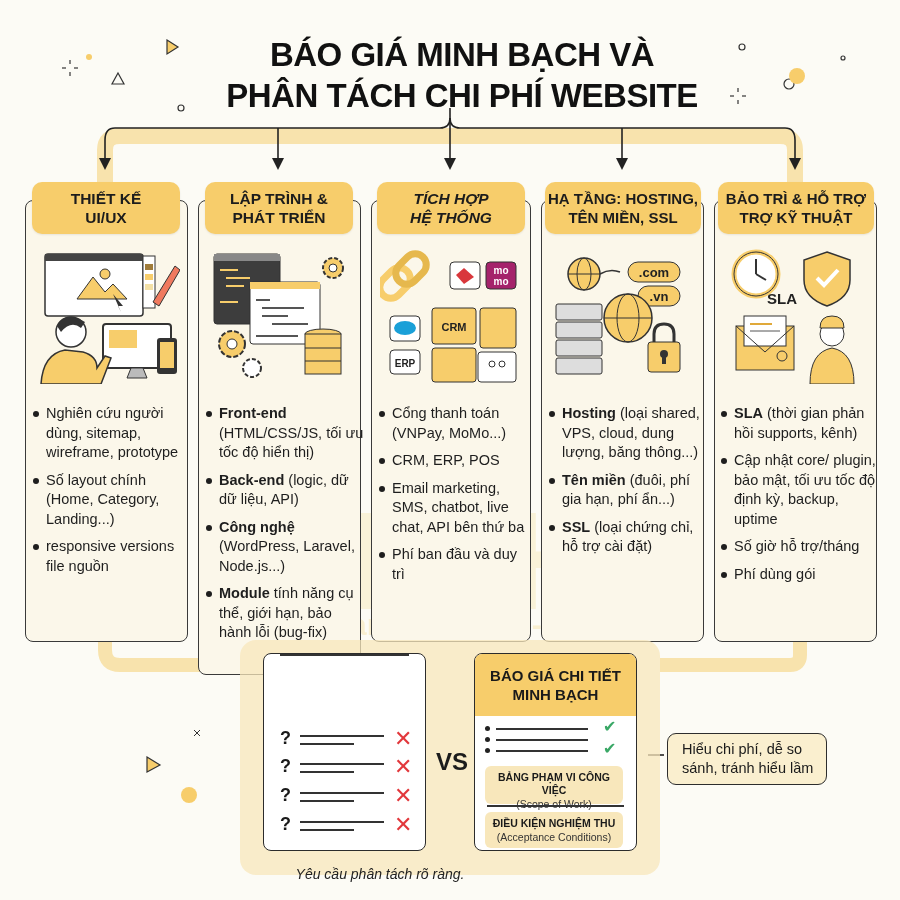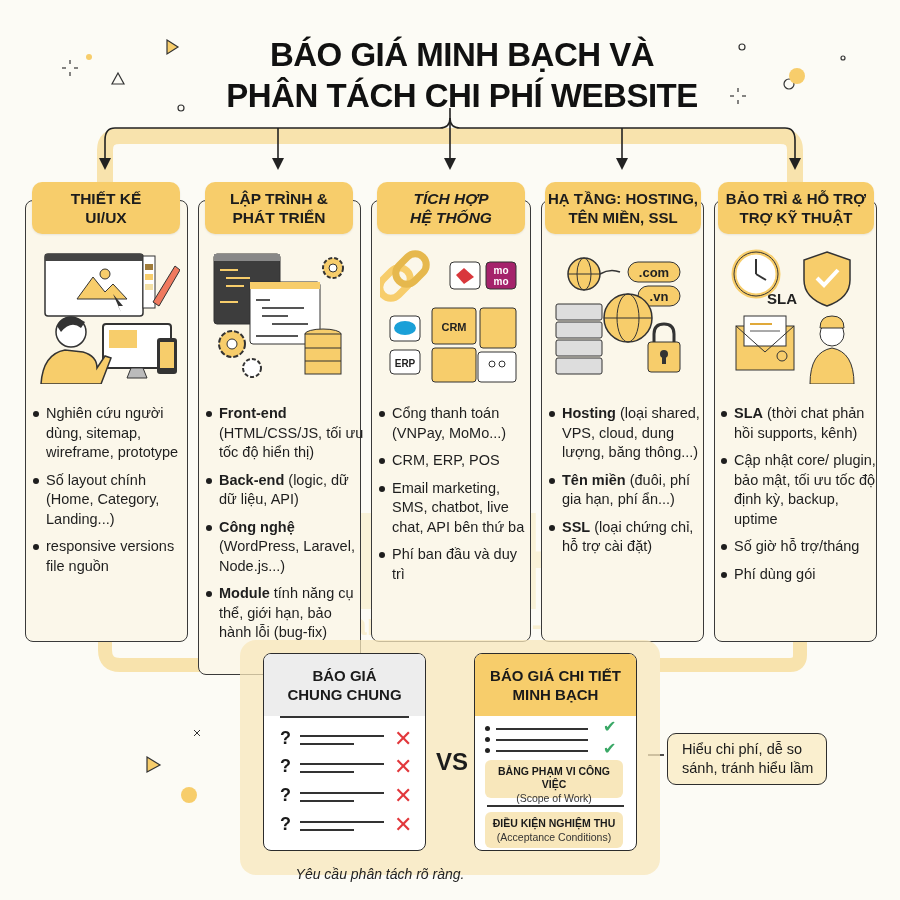--- a/index.html
+++ b/index.html
@@ -294,31 +294,29 @@
   <rect x="22" y="72" width="42" height="30" fill="#fff" stroke="#333"></rect>
   <line x1="28" y1="80" x2="50" y2="80" stroke="#e0a93a" stroke-width="2"></line>
     <line x1="28" y1="87" x2="58" y2="87" stroke="#555"></line>
   <path d="M14 82 L43 108 L72 82" fill="none" stroke="#333"></path>
   <circle cx="60" cy="112" r="5" fill="none" stroke="#333"></circle>
   <circle cx="110" cy="90" r="12" fill="#fff" stroke="#333"></circle>
   <path d="M98 84 Q98 72 110 72 Q122 72 122 84 Z" fill="#f7cd6b" stroke="#333"></path>
   <path d="M88 140 Q88 108 110 104 Q132 108 132 140 Z" fill="#f7cd6b" stroke="#333"></path>
 </svg>
 <ul class="col-list" style="left:720px;width:158px;">
-  <li><b>SLA</b><span> (thời chat phản hồi supports, kênh)</span></li>
+  <li><b>SLA</b><span> (thời gian phản hồi supports, kênh)</span></li>
   <li><b></b><span>Cập nhật core/ plugin, bảo mật, tối ưu tốc độ định kỳ, backup, uptime</span></li>
   <li><b></b><span>Số giờ hỗ trợ/tháng</span></li>
   <li><b></b><span>Phí dùng gói</span></li>
 </ul>
 
 <div class="bottom-band"></div>
 
 <div class="card" style="left:263px;top:653px;width:163px;height:198px;">
-  <div class="card-head gray">BÁO GIÁ
-CHUNG CHUNG</div>
   <div class="card-rule"></div>
   <div class="q-row" style="top:76px;">
     <span class="q-mark">?</span>
     <span class="q-line1"></span>
       <span class="q-line2"></span>
     <span class="x-mark">✕</span>
   </div>
   <div class="q-row" style="top:104px;">
     <span class="q-mark">?</span>
     <span class="q-line1"></span>
@@ -351,21 +349,21 @@
   <div class="bullet-row" style="top:81px;">
       <span class="dot"></span>
       <span class="ln"></span>
     </div>
   <div class="bullet-row" style="top:92px;">
       <span class="dot"></span>
       <span class="ln"></span>
     </div>
   <span class="check" style="left:128px;top:63px;">✔</span>
   <span class="check" style="left:128px;top:85px;">✔</span>
-  <div class="sub-box" style="top:106px;height:38px;">
+  <div class="sub-box" style="top:112px;height:38px;">
     <div class="t1">BẢNG PHẠM VI CÔNG VIỆC</div>
     <div class="t2">(Scope of Work)</div>
   </div>
   <div class="card-rule" style="margin:0;position:absolute;left:12px;right:12px;top:151px;"></div>
   <div class="sub-box" style="top:158px;height:36px;">
     <div class="t1">ĐIỀU KIỆN NGHIỆM THU</div>
     <div class="t2">(Acceptance Conditions)</div>
   </div>
 </div>
 

